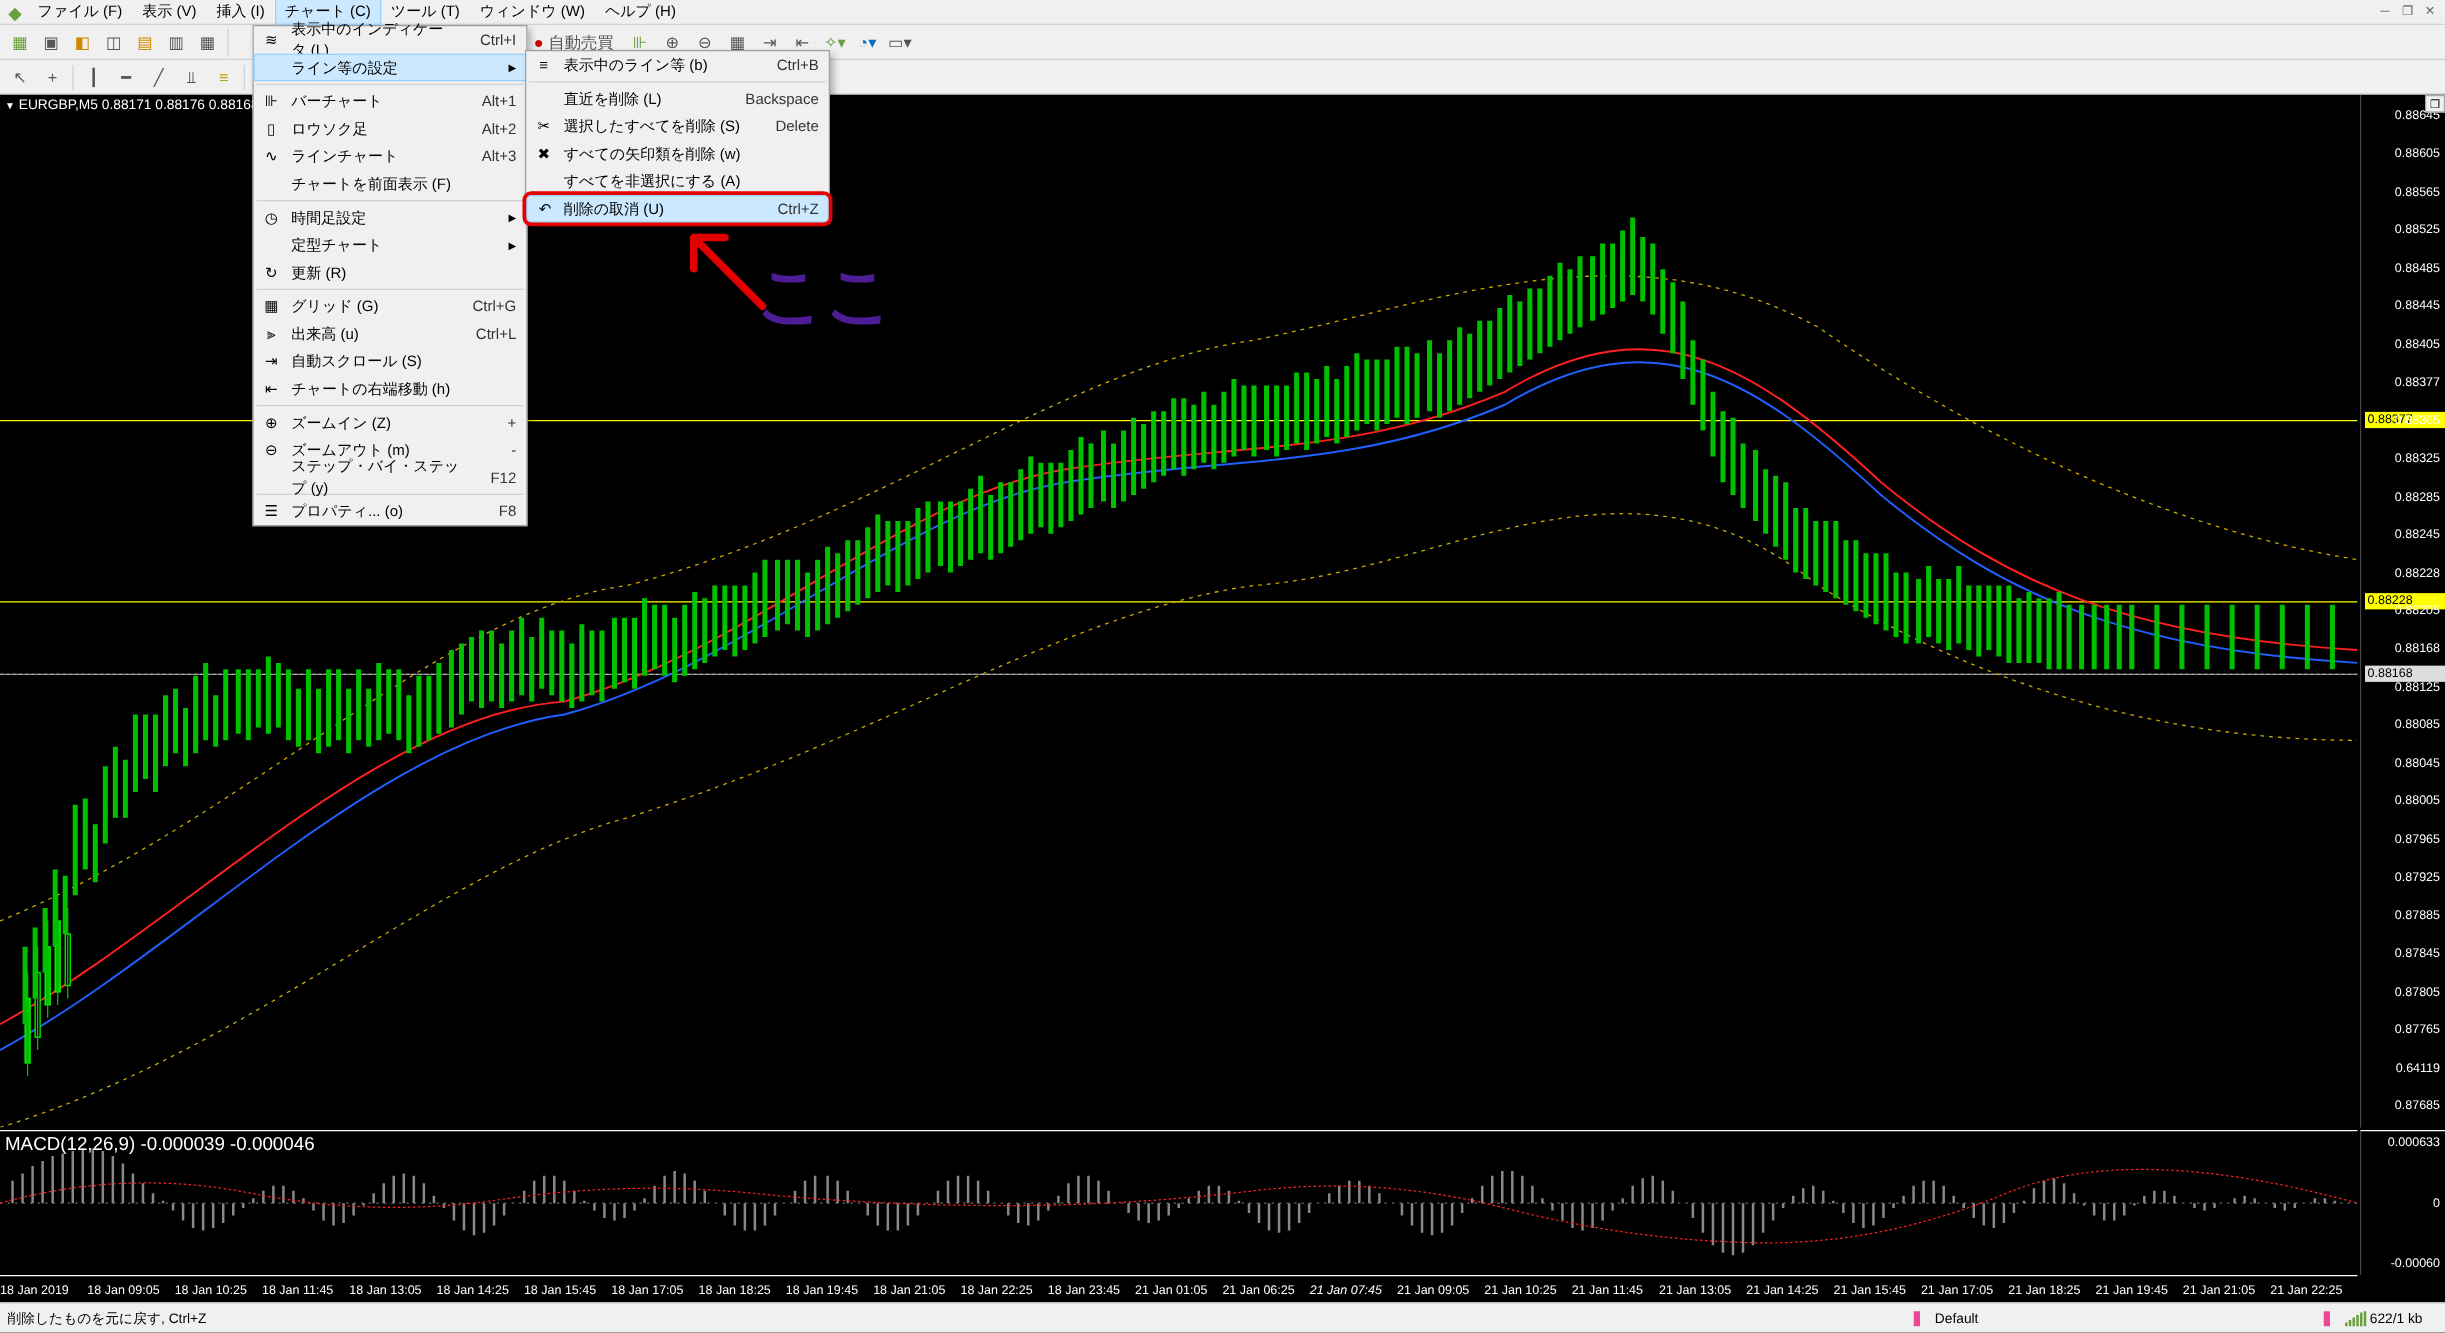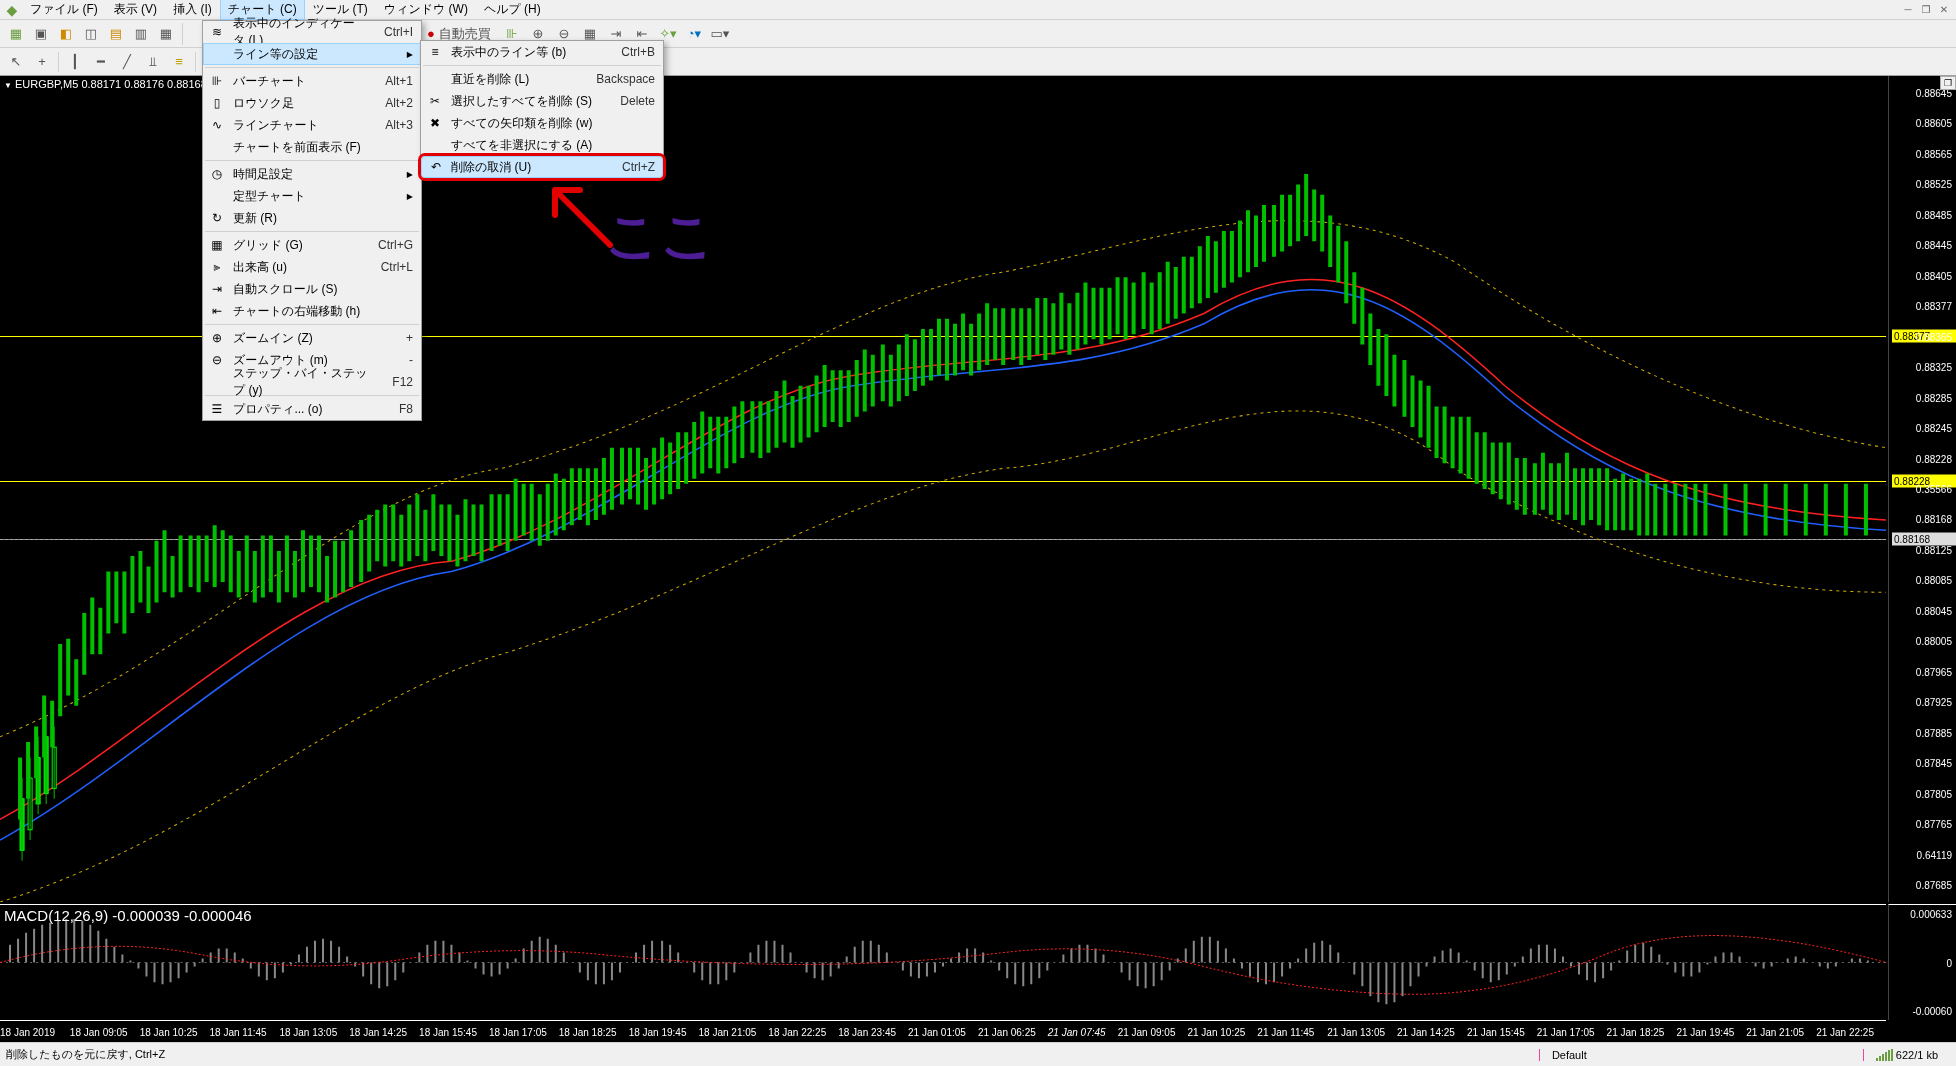--- a/index.html
+++ b/index.html
@@ -43,21 +43,21 @@
 .menu-item .submenu-arrow { margin-left: auto; font-size: 8px; }
 .menu-item .menu-icon { position: absolute; left: 5px; width: 18px; height: 18px; display: inline-flex; align-items: center; justify-content: center; font-size: 12px; }
 .menu-separator { height: 1px; background: #d0d0d0; margin: 2px 2px; }
 .menu-item.boxed { outline: 3px solid #e20000; border-radius: 4px; }
 
 .annotation { position: absolute; z-index: 50; pointer-events: none; }
 .annotation-text { color: #4c1d95; font-size: 54px; font-weight: bold; font-family: 'Meiryo', sans-serif; }
 
 .statusbar { position: absolute; bottom: 0; left: 0; right: 0; height: 24px; background: #f0f0f0; border-top: 1px solid #d0d0d0; display: flex; align-items: center; font-size: 11px; padding: 0 6px; }
 .statusbar-right { margin-left: auto; display: flex; align-items: center; gap: 12px; }
-.status-field { padding: 0 12px; border-left: 1px solid #ec4899; height: 100%; display: flex; align-items: center; }
+.status-field { padding: 0 12px; border-left: 5px solid #ec4899; height: 100%; display: flex; align-items: center; }
 .conn-bars { display: flex; align-items: flex-end; gap: 1px; height: 12px; }
 .conn-bars span { width: 2px; background: #6a9e3e; }
 
 .floating-right { position: absolute; right: 0; top: 76px; width: 16px; height: 14px; background: #f0f0f0; border: 1px solid #aaa; font-size: 9px; display: flex; align-items: center; justify-content: center; z-index: 20; }
 
 svg.candles { position: absolute; top: 0; left: 0; }
 </style>
 </head>
 <body>
 
@@ -191,21 +191,21 @@
       <div class="price-label" style="top: 13.0769%;">0.88525</div>
       <div class="price-label" style="top: 16.7692%;">0.88485</div>
       <div class="price-label" style="top: 20.4615%;">0.88445</div>
       <div class="price-label" style="top: 24.1538%;">0.88405</div>
       <div class="price-label" style="top: 27.8462%;">0.88377</div>
       <div class="price-label" style="top: 31.5385%;">0.88365</div>
       <div class="price-label" style="top: 35.2308%;">0.88325</div>
       <div class="price-label" style="top: 38.9231%;">0.88285</div>
       <div class="price-label" style="top: 42.6154%;">0.88245</div>
       <div class="price-label" style="top: 46.3077%;">0.88228</div>
-      <div class="price-label" style="top: 50%;">0.35566</div>
+      <div class="price-label" style="top: 50%;">0.88205</div>
       <div class="price-label" style="top: 53.6923%;">0.88168</div>
       <div class="price-label" style="top: 57.3846%;">0.88125</div>
       <div class="price-label" style="top: 61.0769%;">0.88085</div>
       <div class="price-label" style="top: 64.7692%;">0.88045</div>
       <div class="price-label" style="top: 68.4615%;">0.88005</div>
       <div class="price-label" style="top: 72.1538%;">0.87965</div>
       <div class="price-label" style="top: 75.8462%;">0.87925</div>
       <div class="price-label" style="top: 79.5385%;">0.87885</div>
       <div class="price-label" style="top: 83.2308%;">0.87845</div>
       <div class="price-label" style="top: 86.9231%;">0.87805</div>

